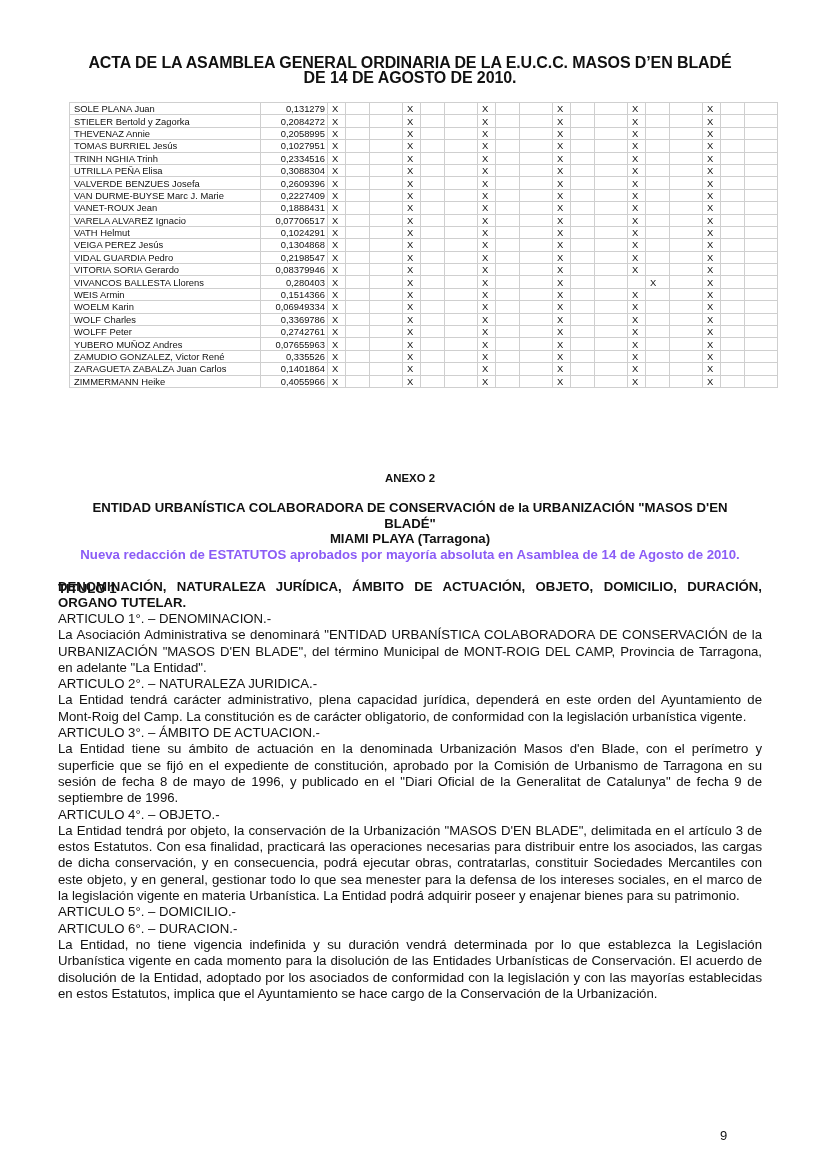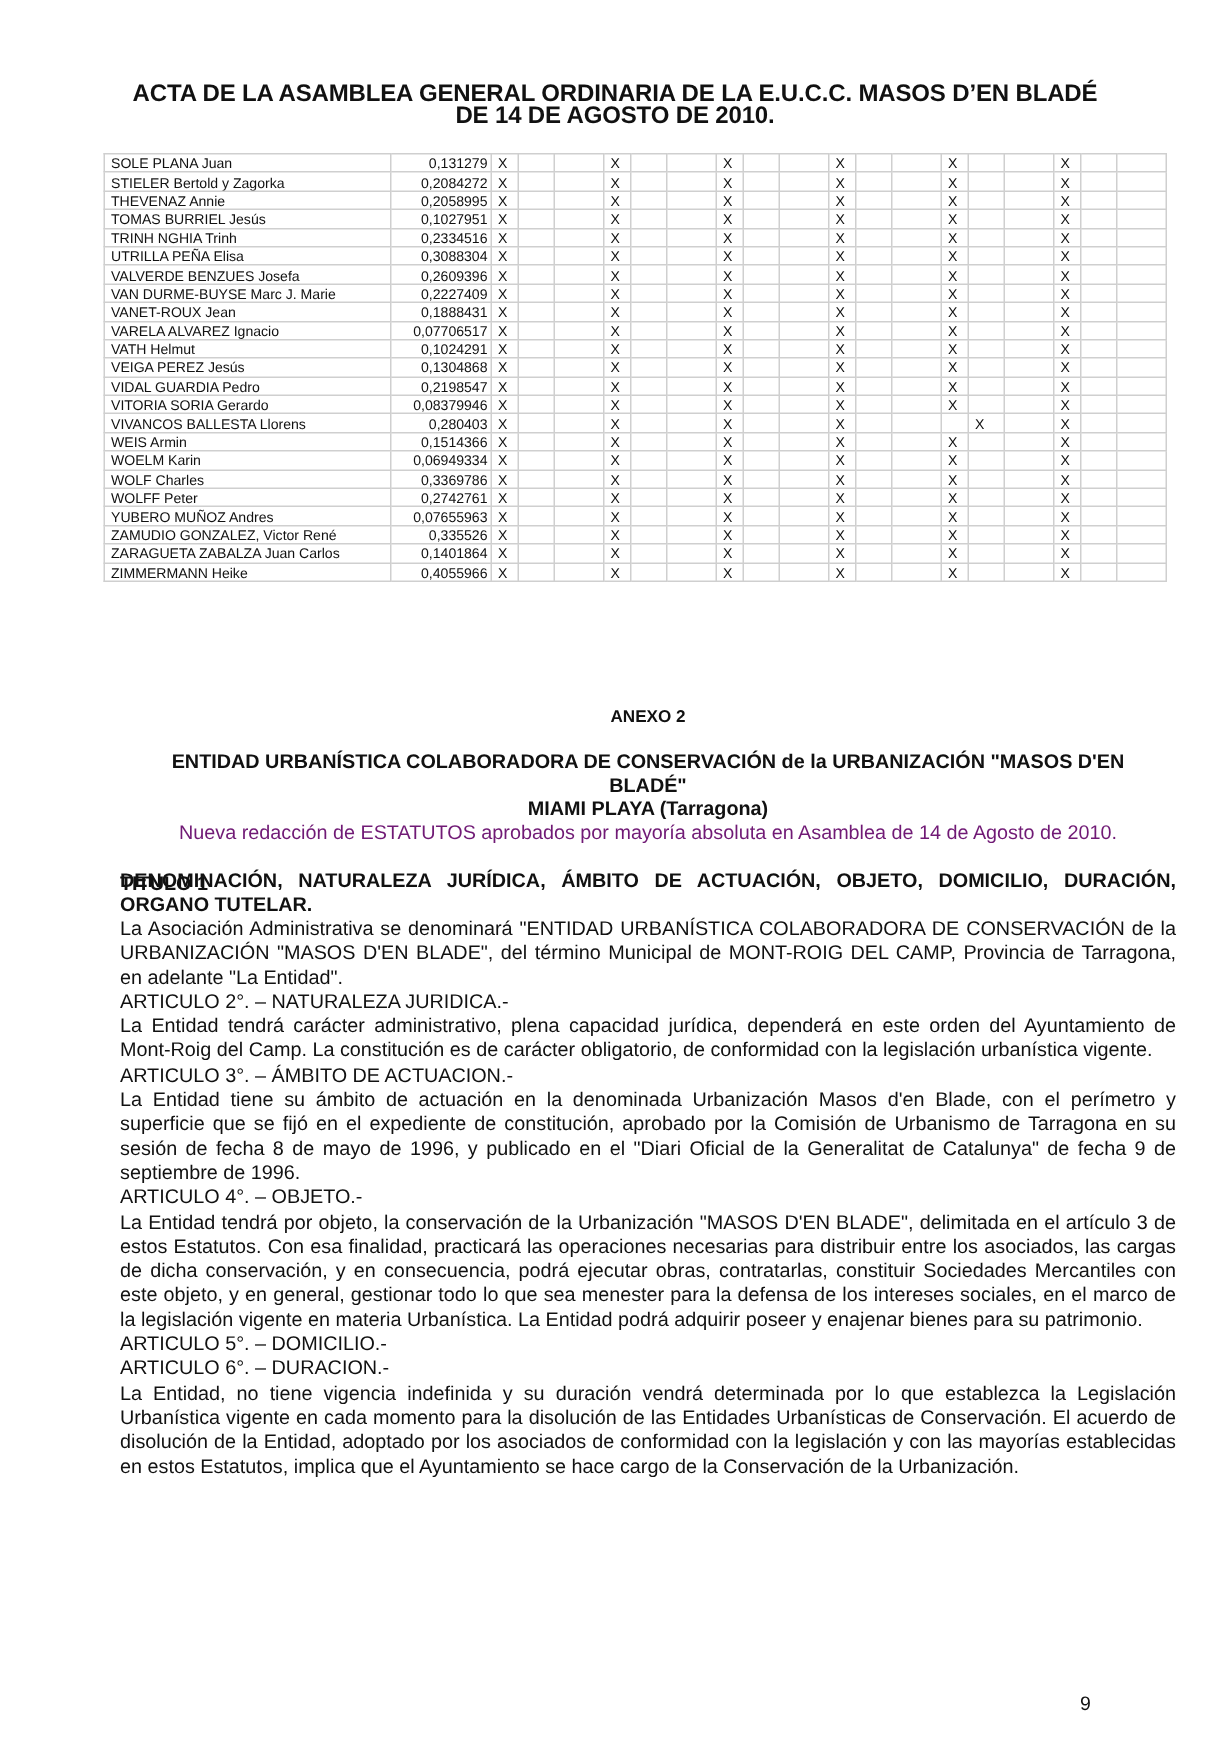--- a/index.html
+++ b/index.html
@@ -5,24 +5,24 @@
   html, body { margin: 0; padding: 0; background: #ffffff; }
   body { width: 820px; height: 1160px; position: relative; overflow: hidden; font-family: "Liberation Sans", sans-serif; color: #111; }
   .title { position: absolute; left: 0; width: 820px; top: 55px; text-align: center; font-weight: bold; font-size: 16px; line-height: 15px; letter-spacing: -0.1px; }
   table.votes { position: absolute; left: 69px; top: 102px; border-collapse: collapse; table-layout: fixed; font-size: 9.4px; }
   table.votes td { border: 1px solid #cfcfcf; height: 11.4px; padding: 0 0 0 4px; line-height: 11px; white-space: nowrap; overflow: hidden; }
   table.votes td.name { width: 186px; }
   table.votes td.val { width: 60px; text-align: right; padding-right: 2px; }
   table.votes td.c1 { width: 13px; }
   table.votes td.c2 { width: 19px; }
   table.votes td.c3 { width: 28px; }
-  .section { position: absolute; left: 58px; width: 704px; font-size: 13.2px; line-height: 16.3px; margin-left: 22px; }
+  .section { position: absolute; left: 58px; width: 704px; font-size: 13.2px; line-height: 16.3px; }
   .center { text-align: center; }
   .bold { font-weight: bold; }
-  .red { color: #701a75; font-weight: normal; }
+  .red { color: #8b5cf6; font-weight: bold; }
   .justify { text-align: justify; }
   .page-num { position: absolute; left: 720px; top: 1128px; font-size: 13px; }
 </style>
 </head>
 <body>
 
 <div class="title">
   <div>ACTA DE LA ASAMBLEA GENERAL ORDINARIA DE LA E.U.C.C. MASOS D’EN BLADÉ</div>
   <div>DE 14 DE AGOSTO DE 2010.</div>
 </div>
@@ -540,20 +540,21 @@
 
 <div class="section center bold" style="top:470px; font-size:11.4px;">ANEXO 2</div>
 
 <div class="section center bold" style="top:500px; left:72px; width:676px;">ENTIDAD URBANÍSTICA COLABORADORA DE CONSERVACIÓN de la URBANIZACIÓN "MASOS D'EN BLADÉ"</div>
 <div class="section center bold" style="top:531px;">MIAMI PLAYA (Tarragona)</div>
 <div class="section center red" style="top:547px; left:52px; width:716px;">Nueva redacción de ESTATUTOS aprobados por mayoría absoluta en Asamblea de 14 de Agosto de 2010.</div>
 <div class="section bold" style="top:581px;">TITULO 1</div>
 <div class="section bold justify" style="top:579px;">DENOMINACIÓN, NATURALEZA JURÍDICA, ÁMBITO DE ACTUACIÓN, OBJETO, DOMICILIO, DURACIÓN, ORGANO TUTELAR.</div>
 
 <div class="section justify" style="top:611px;">
+  <div>ARTICULO 1°. – DENOMINACION.-</div>
   <div>La Asociación Administrativa se denominará "ENTIDAD URBANÍSTICA COLABORADORA DE CONSERVACIÓN de la URBANIZACIÓN "MASOS D'EN BLADE", del término Municipal de MONT-ROIG DEL CAMP, Provincia de Tarragona, en adelante "La Entidad".</div>
   <div>ARTICULO 2°. – NATURALEZA JURIDICA.-</div>
   <div>La Entidad tendrá carácter administrativo, plena capacidad jurídica, dependerá en este orden del Ayuntamiento de Mont-Roig del Camp. La constitución es de carácter obligatorio, de conformidad con la legislación urbanística vigente.</div>
   <div>ARTICULO 3°. – ÁMBITO DE ACTUACION.-</div>
   <div>La Entidad tiene su ámbito de actuación en la denominada Urbanización Masos d'en Blade, con el perímetro y superficie que se fijó en el expediente de constitución, aprobado por la Comisión de Urbanismo de Tarragona en su sesión de fecha 8 de mayo de 1996, y publicado en el "Diari Oficial de la Generalitat de Catalunya" de fecha 9 de septiembre de 1996.</div>
   <div>ARTICULO 4°. – OBJETO.-</div>
   <div>La Entidad tendrá por objeto, la conservación de la Urbanización "MASOS D'EN BLADE", delimitada en el artículo 3 de estos Estatutos. Con esa finalidad, practicará las operaciones necesarias para distribuir entre los asociados, las cargas de dicha conservación, y en consecuencia, podrá ejecutar obras, contratarlas, constituir Sociedades Mercantiles con este objeto, y en general, gestionar todo lo que sea menester para la defensa de los intereses sociales, en el marco de la legislación vigente en materia Urbanística. La Entidad podrá adquirir poseer y enajenar bienes para su patrimonio.</div>
   <div>ARTICULO 5°. – DOMICILIO.-</div>
   <div>ARTICULO 6°. – DURACION.-</div>
   <div>La Entidad, no tiene vigencia indefinida y su duración vendrá determinada por lo que establezca la Legislación Urbanística vigente en cada momento para la disolución de las Entidades Urbanísticas de Conservación. El acuerdo de disolución de la Entidad, adoptado por los asociados de conformidad con la legislación y con las mayorías establecidas en estos Estatutos, implica que el Ayuntamiento se hace cargo de la Conservación de la Urbanización.</div>

